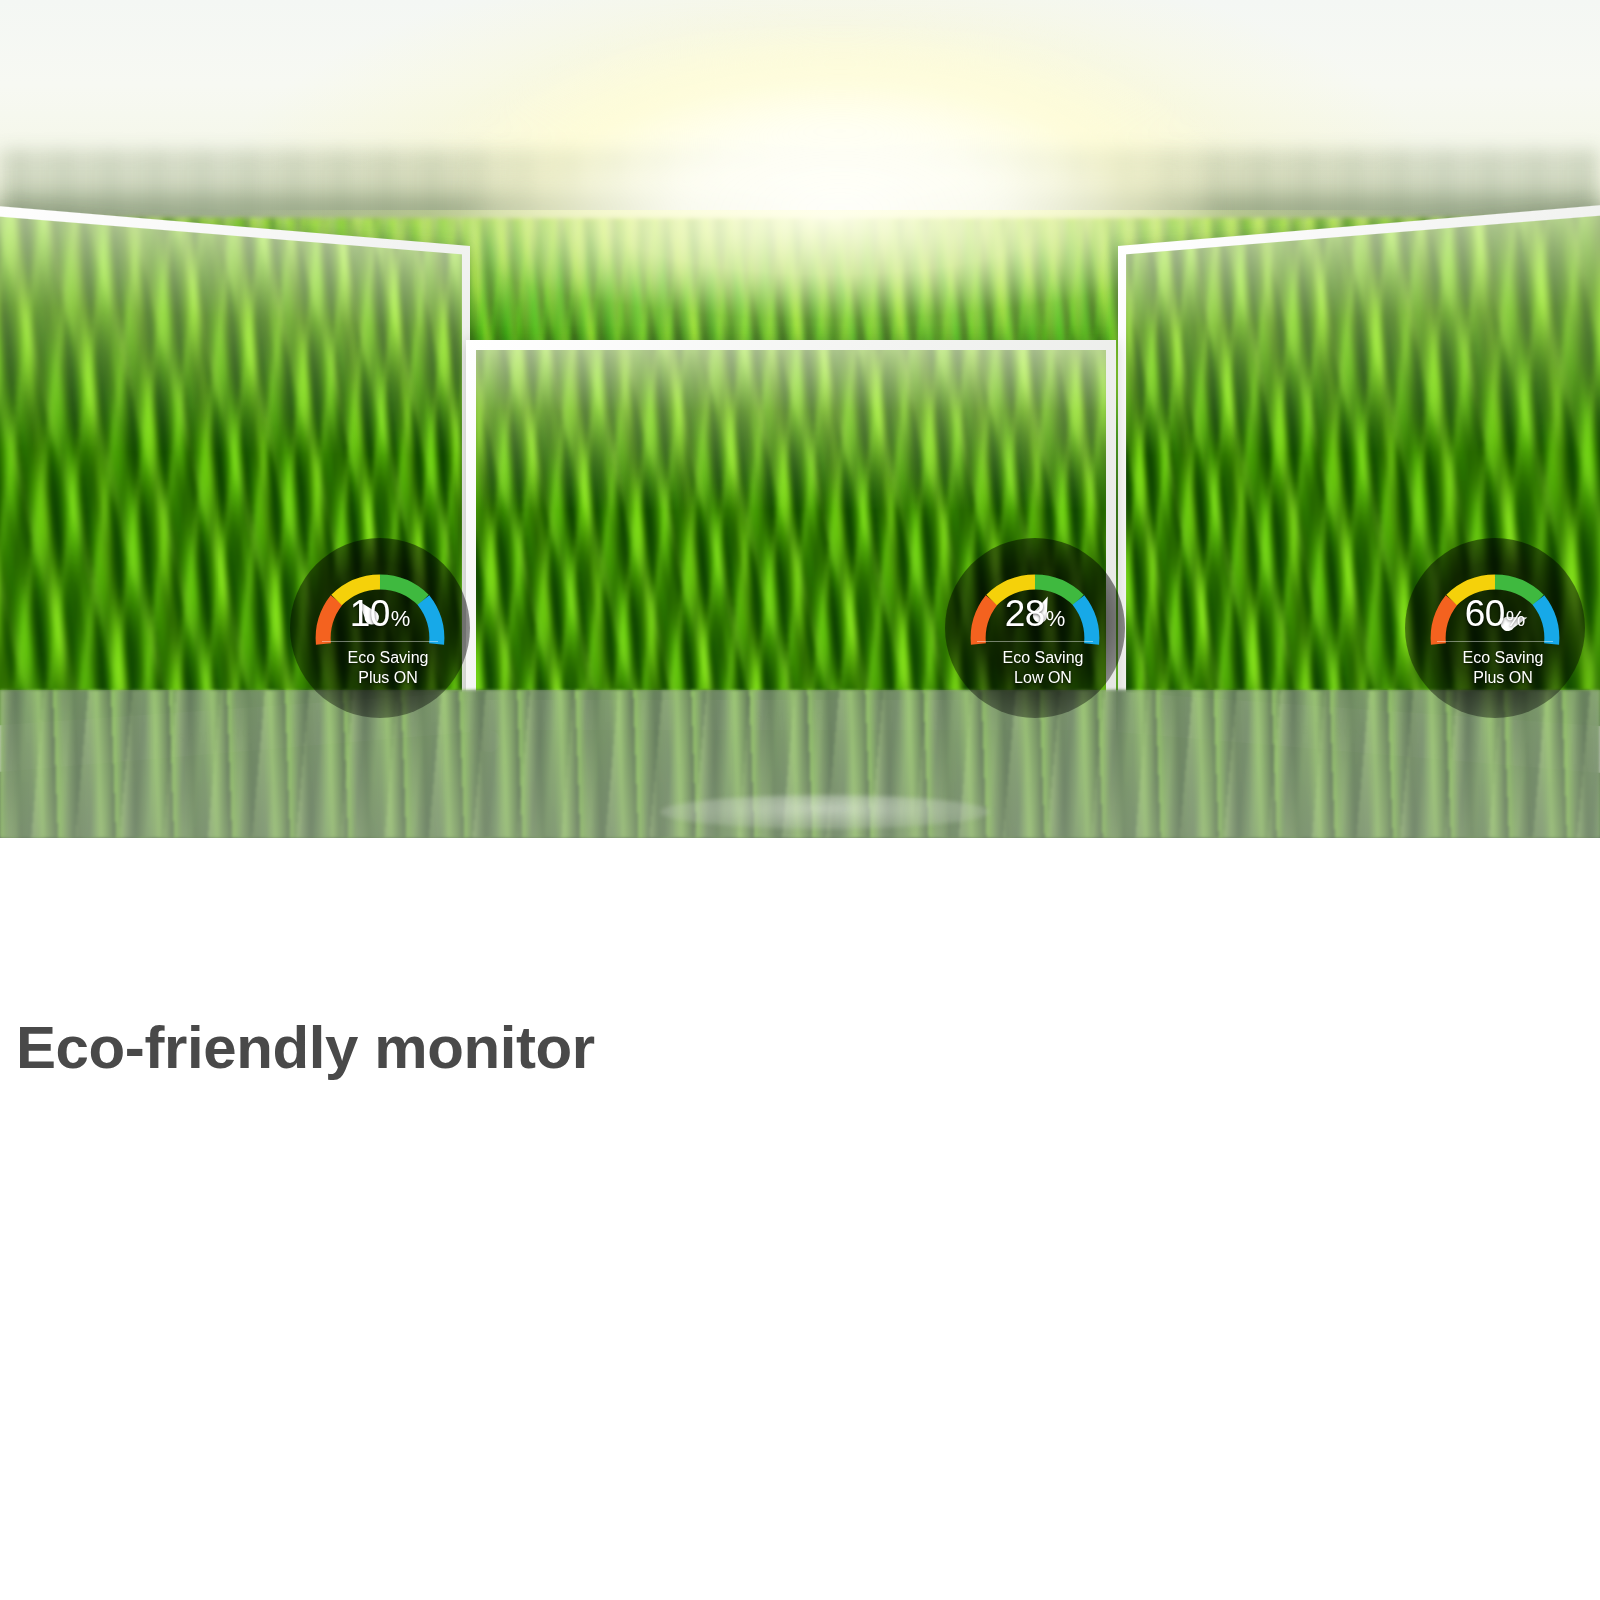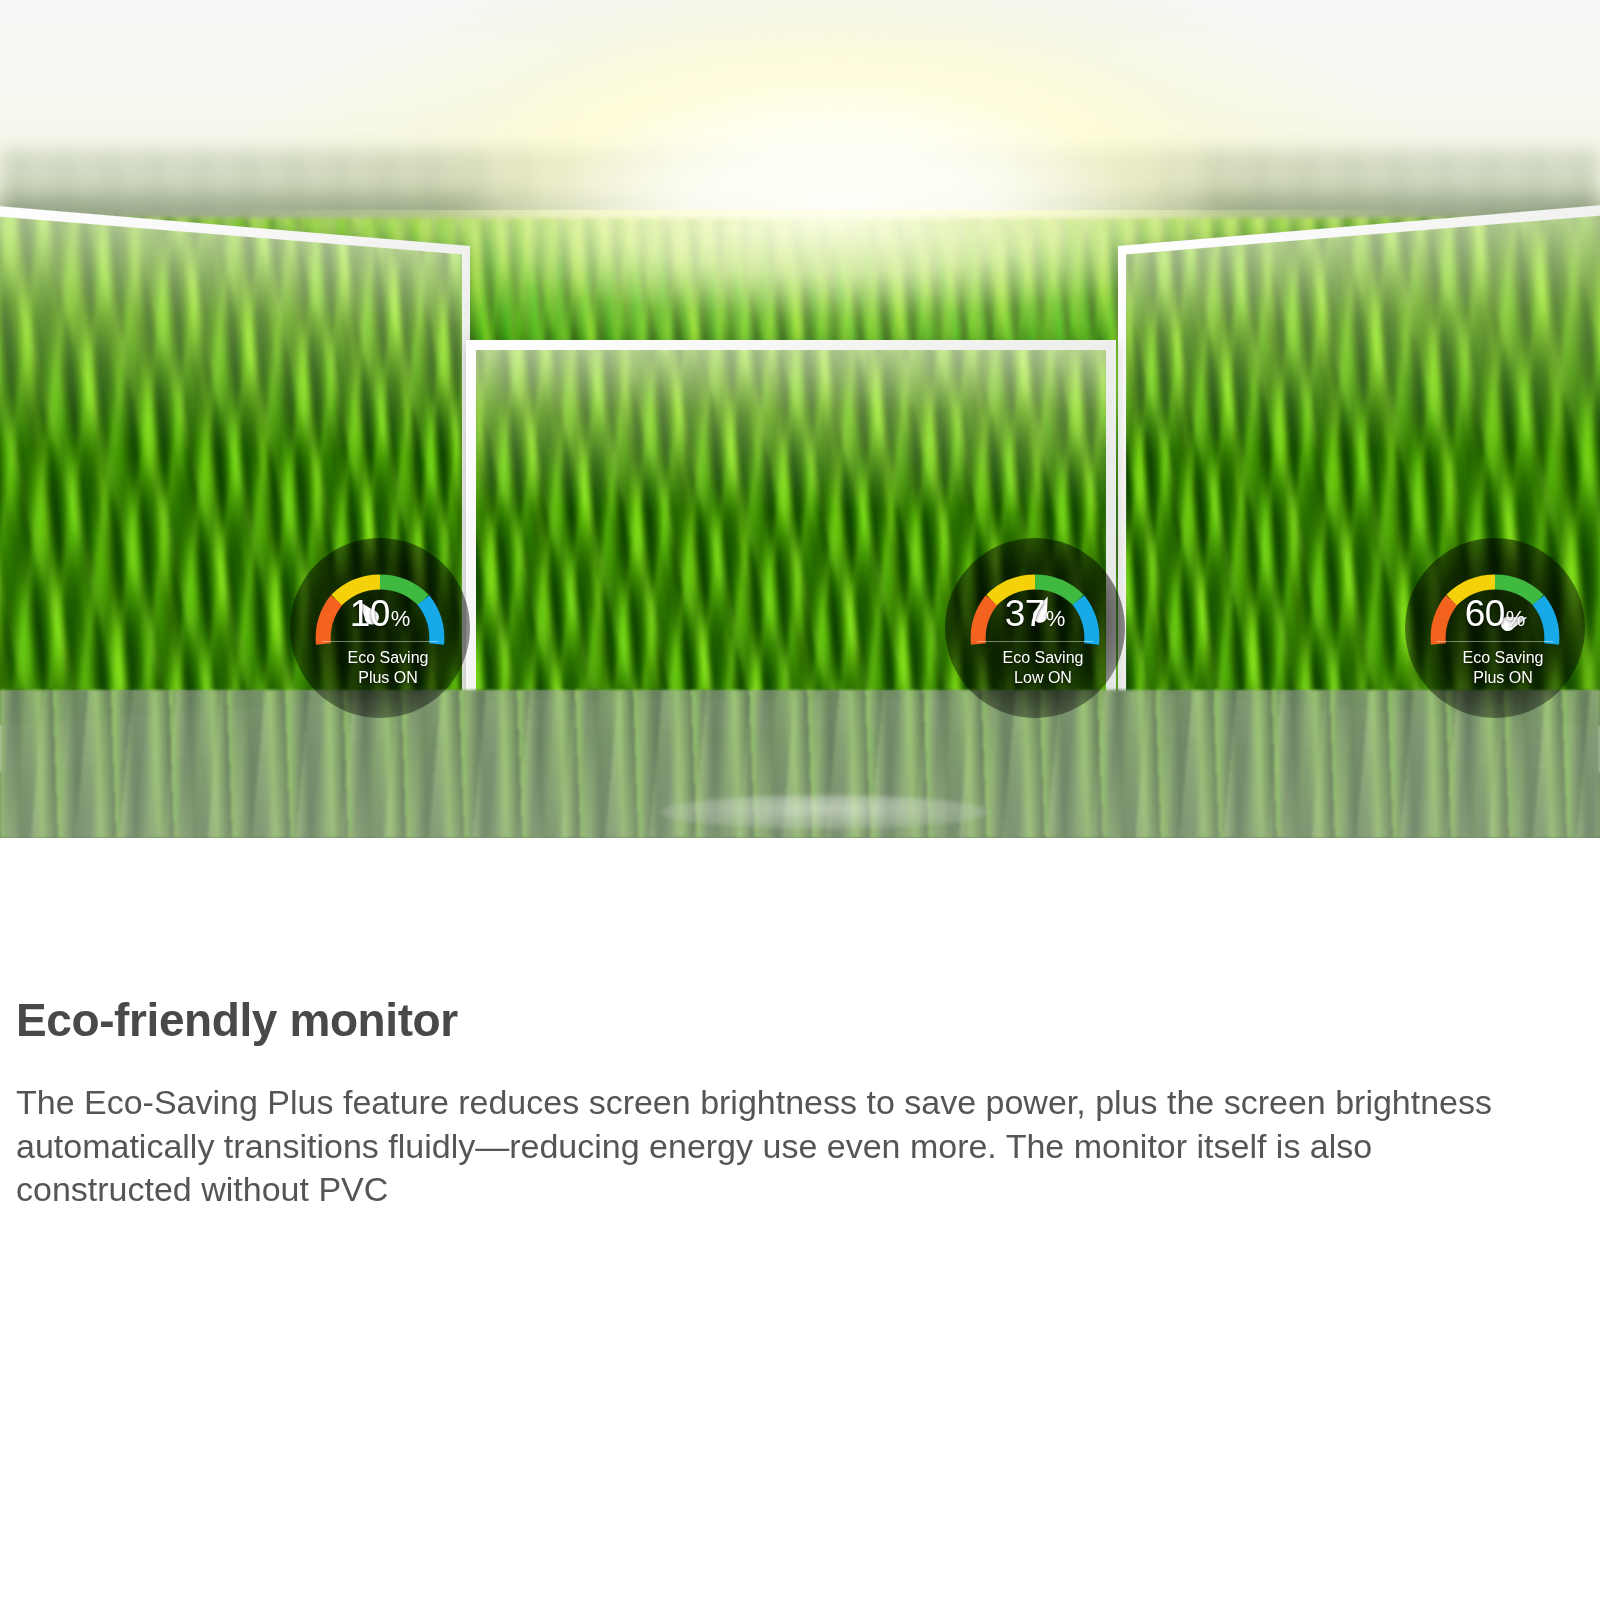--- a/index.html
+++ b/index.html
@@ -318,25 +318,26 @@
 
   
   .content {
     position: absolute;
     left: 0; top: 838px;
     width: 1600px; height: 762px;
     background: #ffffff;
     padding: 155px 16px 0 16px;
   }
   .section-title {
-    font-size: 46px;
+    font-size: 60px;
     font-weight: 700;
     color: #494949;
     letter-spacing: -0.4px;
     margin-bottom: 34px;
+    margin-top: 20px;
   }
   .section-body {
     font-size: 34px;
     line-height: 1.28;
     color: #555555;
     max-width: 1520px;
     font-weight: 400;
   }
 </style>
 </head>
@@ -423,21 +424,21 @@
         <path d="M 23.4 96 A 62 62 0 0 1 36.6 52" stroke="#f4621f"></path>
         <path d="M 36.6 52 A 62 62 0 0 1 80 34" stroke="#f5d10a"></path>
         <path d="M 80 34 A 62 62 0 0 1 123.4 52" stroke="#3fb93f"></path>
         <path d="M 123.4 52 A 62 62 0 0 1 136.6 96" stroke="#17a9e8"></path>
       </g>
       <g class="needle-group">
         <path d="M 80 46 L 85.6 62 A 7.2 7.2 0 1 1 74.4 62 Z" fill="#ffffff" transform="rotate(22 80 80)"></path>
       </g>
     </svg>
     <div class="gauge-readout">
-      <span class="gauge-pct-num">37</span><span class="gauge-pct-sym">%</span>
+      <span class="gauge-pct-num">28</span><span class="gauge-pct-sym">%</span>
     </div>
     <div class="gauge-divider"></div>
     <div class="gauge-label">
       <span>Eco Saving</span>
       <span class="state">Low ON</span>
     </div>
   </div>
 
   <div class="gauge" id="gauge-high">
     <div class="gauge-backdrop"></div>
@@ -459,14 +460,13 @@
     <div class="gauge-label">
       <span>Eco Saving</span>
       <span class="state">Plus ON</span>
     </div>
   </div>
 
 </section>
 
 <section class="content">
   <h2 class="section-title">Eco-friendly monitor</h2>
-  <p class="section-body">The Eco-Saving Plus feature reduces screen brightness to save power, plus the screen brightness automatically transitions fluidly—reducing energy use even more. The monitor itself is also constructed without PVC</p>
 </section>
 
 </body></html>

